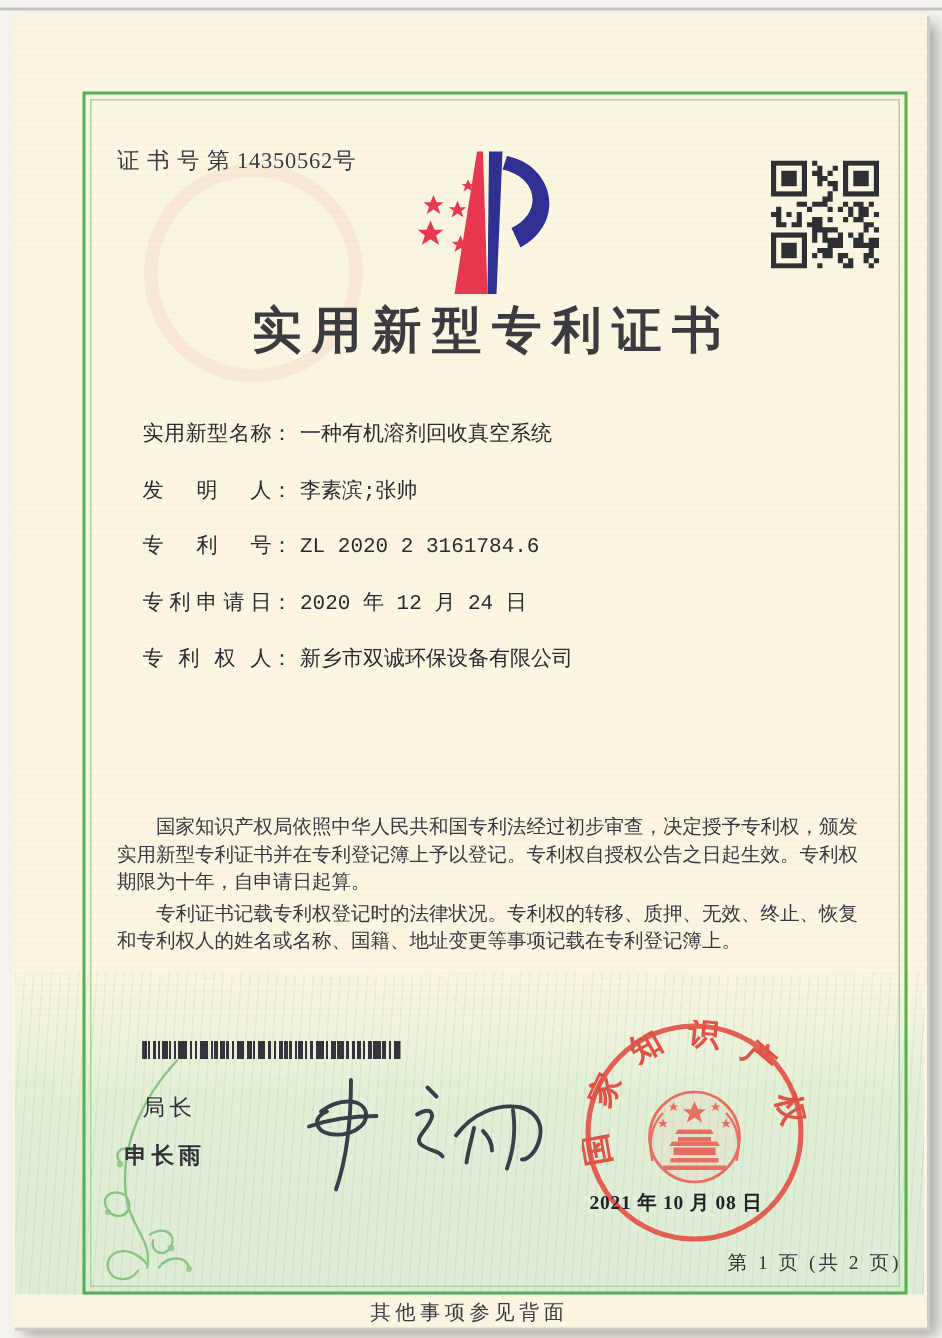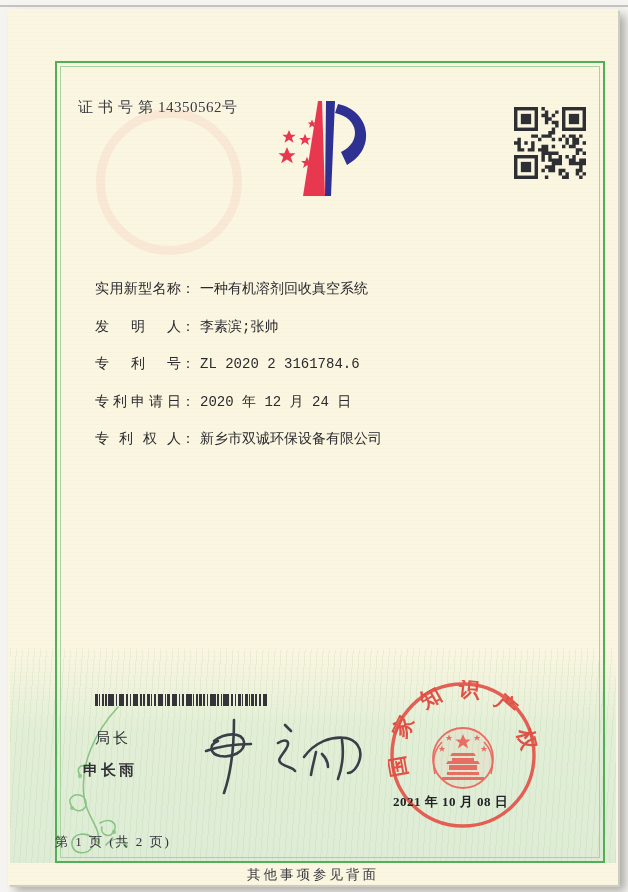--- a/index.html
+++ b/index.html
@@ -35,21 +35,21 @@
   .barcode{position:absolute;left:87px;top:685px;width:172px;height:12px;
         background:repeating-linear-gradient(90deg,#34343a 0 1.5px,transparent 1.5px 3.5px),
                    repeating-linear-gradient(90deg,#34343a 0 1px,transparent 1px 8px),
                    repeating-linear-gradient(90deg,#34343a 0 3px,transparent 3px 13px);}
   .signer-title{position:absolute;left:87px;top:720px;font-size:15px;letter-spacing:3px;color:#303036;}
   .signer-name{position:absolute;left:75px;top:752px;font-size:15px;letter-spacing:3px;color:#303036;font-weight:bold;}
   .signature{position:absolute;left:190px;top:701px;}
   .seal{position:absolute;left:380px;top:671px;opacity:.93;}
   .seal-date{position:absolute;left:385px;top:784px;width:140px;font-size:13px;font-weight:600;
         letter-spacing:.5px;color:#222226;}
-  .page-indicator{position:absolute;left:47px;top:824px;width:546px;text-align:left;
+  .page-indicator{position:absolute;left:47px;top:824px;width:546px;text-align:right;
         font-size:13px;letter-spacing:2px;color:#333338;}
   .footer-note{position:absolute;left:0;top:857px;width:610px;text-align:center;
         font-size:13.5px;letter-spacing:3px;color:#3a3a40;}
   .ornament{position:absolute;left:46px;top:694px;}
   svg{display:block;}
 </style>
 </head>
 <body>
 
 <svg width="0" height="0" style="position:absolute" aria-hidden="true">
@@ -107,39 +107,44 @@
       <rect x="3.4285714285714284" y="3.4285714285714284" width="17.142857142857142" height="17.142857142857142" fill="#fbf6e2"></rect>
       <rect x="6.857142857142857" y="6.857142857142857" width="10.285714285714285" height="10.285714285714285" fill="#2e2f33"></rect>
       <rect x="48" y="0" width="24" height="24" fill="#2e2f33"></rect>
       <rect x="51.42857142857143" y="3.4285714285714284" width="17.142857142857142" height="17.142857142857142" fill="#fbf6e2"></rect>
       <rect x="54.857142857142854" y="6.857142857142857" width="10.285714285714285" height="10.285714285714285" fill="#2e2f33"></rect>
       <rect x="0" y="48" width="24" height="24" fill="#2e2f33"></rect>
       <rect x="3.4285714285714284" y="51.42857142857143" width="17.142857142857142" height="17.142857142857142" fill="#fbf6e2"></rect>
       <rect x="6.857142857142857" y="54.857142857142854" width="10.285714285714285" height="10.285714285714285" fill="#2e2f33"></rect>
     </svg>
 
+  <h1 class="title">实用新型专利证书</h1>
 
   <div class="fields">
     <div class="frow">
       <span class="flabel">实用新型名称</span><span>：</span><span class="fvalue">一种有机溶剂回收真空系统</span>
     </div>
     <div class="frow">
       <span class="flabel">发明人</span><span>：</span><span class="fvalue">李素滨;张帅</span>
     </div>
     <div class="frow">
       <span class="flabel">专利号</span><span>：</span><span class="fvalue">ZL 2020 2 3161784.6</span>
     </div>
     <div class="frow">
       <span class="flabel">专利申请日</span><span>：</span><span class="fvalue">2020 年 12 月 24 日</span>
     </div>
     <div class="frow">
       <span class="flabel">专利权人</span><span>：</span><span class="fvalue">新乡市双诚环保设备有限公司</span>
     </div>
   </div>
 
+  <div class="paras">
+    <p>国家知识产权局依照中华人民共和国专利法经过初步审查，决定授予专利权，颁发实用新型专利证书并在专利登记簿上予以登记。专利权自授权公告之日起生效。专利权期限为十年，自申请日起算。</p>
+    <p>专利证书记载专利权登记时的法律状况。专利权的转移、质押、无效、终止、恢复和专利权人的姓名或名称、国籍、地址变更等事项记载在专利登记簿上。</p>
+  </div>
 
   <div class="barcode"></div>
 
   <div class="signer-title">局长</div>
   <div class="signer-name">申长雨</div>
 
   <svg class="signature" width="165" height="92" viewBox="0 0 165 92">
     <g fill="none" stroke="#3a3e48" stroke-width="2.6" stroke-linecap="round" stroke-linejoin="round">
       <path d="M16,31 C28,22 44,22 46,32 C47,42 34,48 22,46 C12,44 10,35 20,31"></path>
       <path d="M8,41 C22,36 40,34 53,34"></path>

